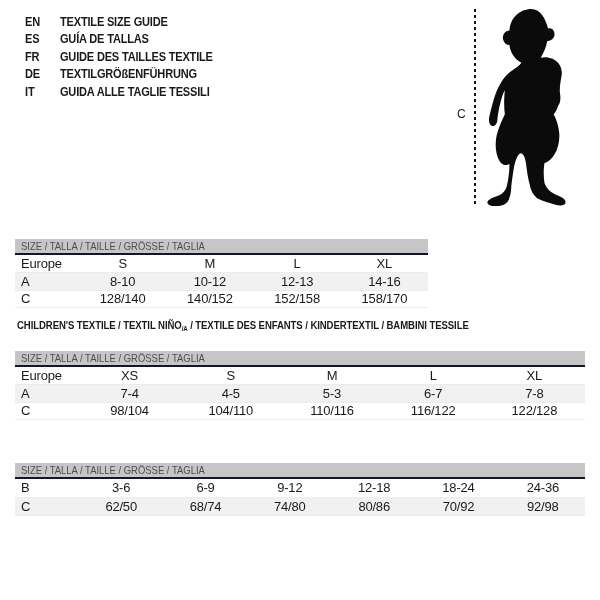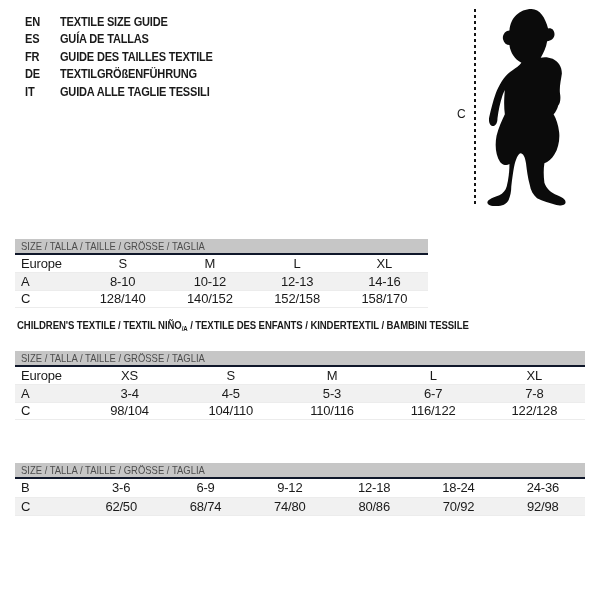--- a/index.html
+++ b/index.html
@@ -181,21 +181,21 @@
           <tr>
             <td>Europe</td>
             <td>XS</td>
             <td>S</td>
             <td>M</td>
             <td>L</td>
             <td>XL</td>
           </tr>
           <tr>
             <td>A</td>
-            <td>3-4</td>
+            <td>7-4</td>
             <td>4-5</td>
             <td>5-3</td>
             <td>6-7</td>
             <td>7-8</td>
           </tr>
           <tr>
             <td>C</td>
             <td>98/104</td>
             <td>104/110</td>
             <td>110/116</td>

